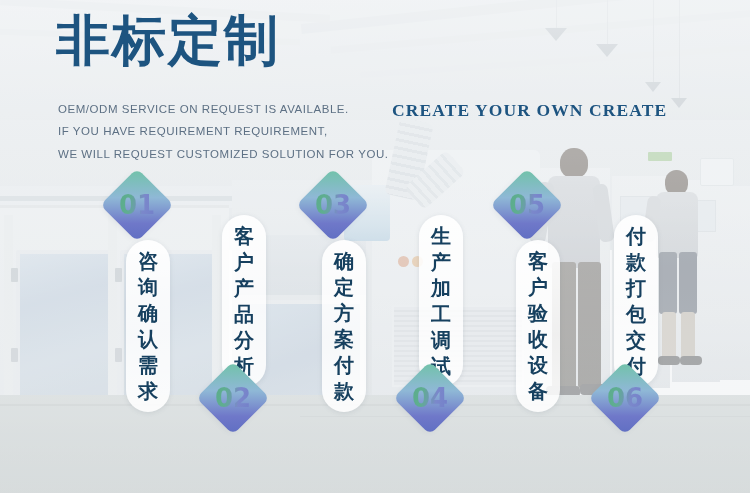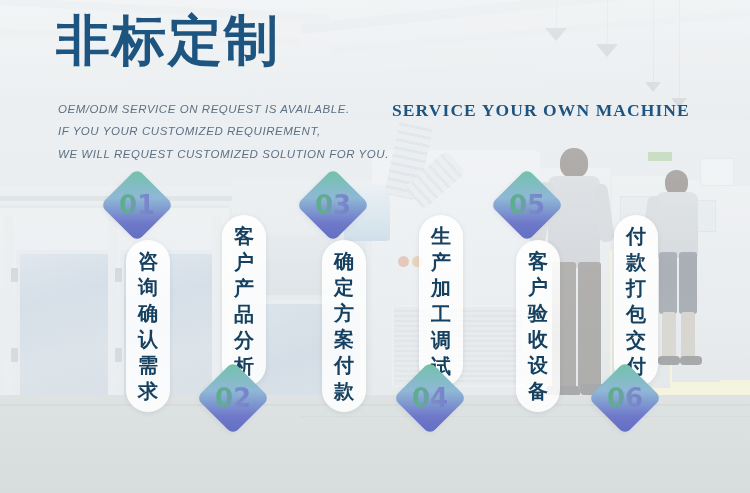--- a/index.html
+++ b/index.html
@@ -3,21 +3,21 @@
 <meta charset="utf-8">
 <style>
   html,body{margin:0;padding:0;}
   body{
     width:750px;height:493px;overflow:hidden;
     font-family:"Liberation Sans","DejaVu Sans",sans-serif;
     background:#e9ecee;
   }
   #stage{
     position:relative;width:750px;height:493px;overflow:hidden;
-    background:#fef9c3;
+    background:#ffffff;
   }
 
   
   .photo{position:absolute;inset:0;overflow:hidden;}
   .ph{position:absolute;}
 
   
   .bg-ceiling{left:0;top:0;width:750px;height:150px;
     background:linear-gradient(175deg,#eceeef 0%,#e5e8ea 40%,#dfe3e5 100%);}
   .beam{position:absolute;background:#e2e5e7;}
@@ -101,21 +101,21 @@
   .title{
     position:absolute;left:56px;top:14px;
     font-size:54px;line-height:1;font-weight:700;letter-spacing:2px;
     color:#1d5480;
     font-family:"DejaVu Sans","Liberation Sans",sans-serif;
     white-space:nowrap;
   }
   .sublines{position:absolute;left:58px;top:98px;}
   .sublines div{
     font-size:11.5px;letter-spacing:.55px;color:#5d7084;line-height:1.95;
-    font-family:"Liberation Sans",sans-serif;white-space:nowrap;font-style:italic;
+    font-family:"Liberation Sans",sans-serif;white-space:nowrap;
   }
   .enhead{
     position:absolute;left:392px;top:100px;
     font-size:17.5px;font-weight:700;letter-spacing:1.1px;color:#1d5480;
     font-family:"Liberation Serif","DejaVu Serif",serif;white-space:nowrap;
   }
 
   
   .steps{position:absolute;inset:0;}
   .step{position:absolute;width:96px;height:300px;}
@@ -239,25 +239,25 @@
     <div class="floorline" style="left:300px;top:416px;width:450px;height:1px;"></div>
 
     <div class="haze"></div>
     <div class="haze2"></div>
   </div>
 
   <div class="title">非标定制</div>
 
   <div class="sublines">
     <div>OEM/ODM SERVICE ON REQUEST IS AVAILABLE.</div>
-    <div>IF YOU YOUR CUSTOMIZED REQUIREMENT,</div>
+    <div>IF YOU HAVE REQUIREMENT REQUIREMENT,</div>
     <div>WE WILL REQUEST CUSTOMIZED SOLUTION FOR YOU.</div>
   </div>
 
-  <div class="enhead">SERVICE YOUR OWN MACHINE</div>
+  <div class="enhead">CREATE YOUR OWN CREATE</div>
 
   <div class="steps" id="steps">
       <div class="step" style="left: 100px; top: 150px;">
         <div class="badge" style="top: 32px;">
           <div class="num">01</div>
         </div>
         <div class="pill" style="top: 90px; height: 172px;">
           <span>咨</span>
           <span>询</span>
           <span>确</span>

